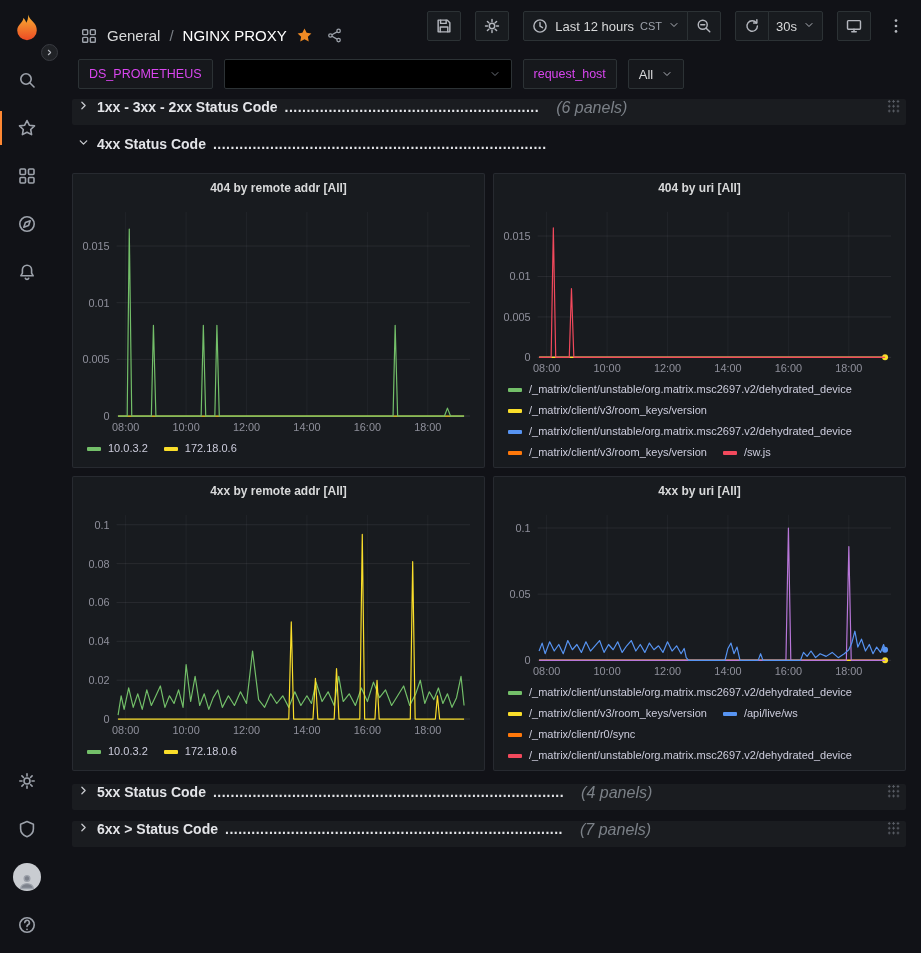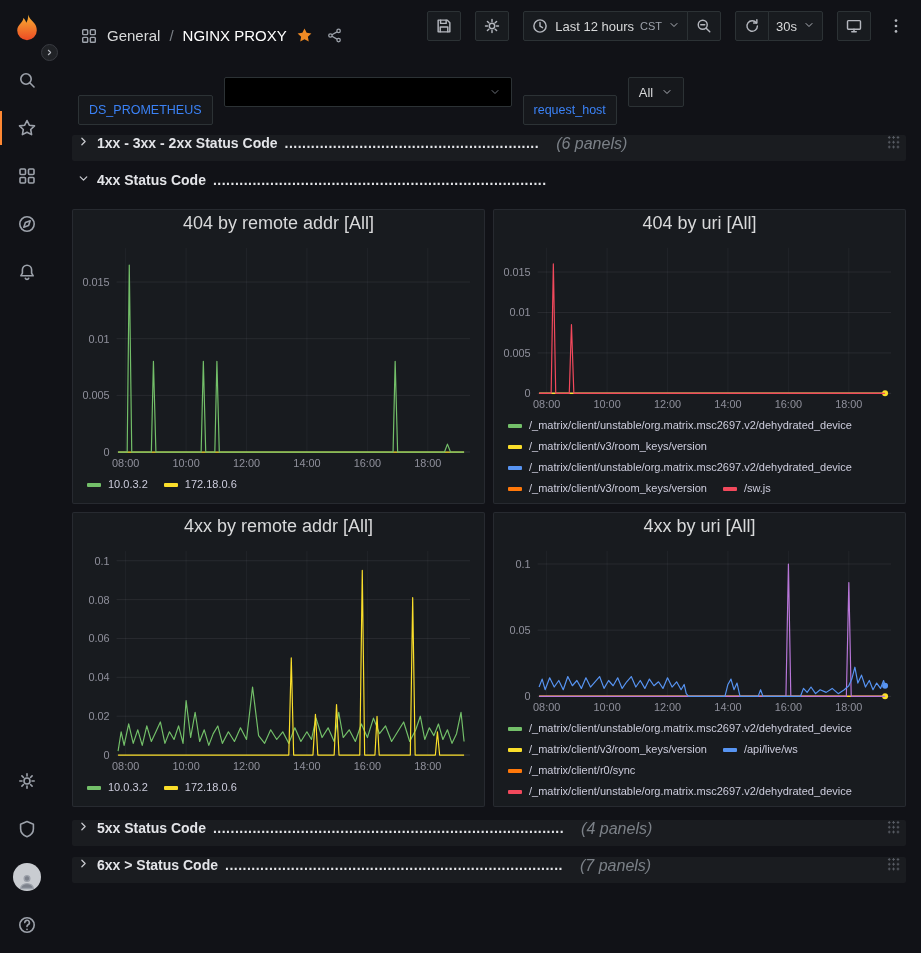--- a/index.html
+++ b/index.html
@@ -30,38 +30,38 @@
   .tb-btn{height:30px;min-width:30px;box-sizing:border-box;display:flex;align-items:center;justify-content:center;gap:6px;background:#181b1f;border:1px solid #2c3235;border-radius:2px;color:#b4b7be;padding:0 7px;font-size:13px;cursor:pointer;white-space:nowrap;}
   .tb-group .tb-btn:not(:first-child){margin-left:-1px;border-top-left-radius:0;border-bottom-left-radius:0;}
   .tb-group .tb-btn:not(:last-child){border-top-right-radius:0;border-bottom-right-radius:0;}
   .tb-time-text{color:#d8d9da;}
   .tb-tz{font-size:11px;color:#9da2ab;}
   .tb-caret svg{width:12px;height:12px;}
   .tb-plain{border:none;background:transparent;min-width:22px;padding:0 2px;}
   
   .submenu{flex:none;display:flex;align-items:center;gap:11px;padding:7px 14px 8px 24px;}
   .var-box{height:30px;box-sizing:border-box;display:flex;align-items:center;gap:8px;padding:0 10px;background:#16181c;border:1px solid #2c3235;border-radius:2px;font-size:12.5px;cursor:pointer;}
-  .var-box.blue{color:#3b82f6;margin-top:36px;}
+  .var-box.blue{color:#d946ef;}
   .var-box.black{background:#000;width:288px;justify-content:flex-end;color:#70757e;}
   .var-box.black svg,.var-box .caret svg{width:12px;height:12px;fill:none;stroke:currentColor;stroke-width:1.6;stroke-linecap:round;}
   .var-box .caret{display:flex;color:#b4b7be;}
   .var-value{color:#d8d9da;font-size:13px;}
   
   .scroll{flex:1;padding:2px 15px 0 18px;overflow:hidden;}
   .row-header{height:26px;display:flex;align-items:flex-start;gap:7px;margin-bottom:11px;padding:0 6px 0 5px;cursor:pointer;}
   .row-header.collapsed{background:#1a1c20;border-radius:2px;}
   .row-chevron{display:flex;color:#c7c9ce;}
   .row-chevron svg{width:13px;height:13px;fill:none;stroke:currentColor;stroke-width:2;stroke-linecap:round;stroke-linejoin:round;}
   .row-title{font-weight:700;font-size:14px;color:#e3e4e8;white-space:nowrap;}
   .row-dots{font-weight:700;font-size:14px;color:#e3e4e8;letter-spacing:.5px;white-space:nowrap;overflow:hidden;}
   .row-count{font-style:italic;color:#7b8087;font-size:16px;margin-left:10px;white-space:nowrap;}
   .row-drag{margin-left:auto;width:13px;height:14px;background-image:radial-gradient(circle,#5a5e66 1.1px,transparent 1.3px);background-size:4.4px 4.8px;cursor:grab;flex:none;}
   .panels-grid{display:grid;grid-template-columns:1fr 1fr;gap:8px;margin-bottom:13px;}
   .panel{height:295px;box-sizing:border-box;background:#181b1f;border:1px solid rgba(204,204,220,.09);border-radius:2px;display:flex;flex-direction:column;min-width:0;overflow:hidden;}
-  .panel-title{height:27px;flex:none;display:flex;align-items:center;justify-content:center;font-size:18px;font-weight:400;color:#d8d9da;cursor:pointer;}
+  .panel-title{height:27px;flex:none;display:flex;align-items:center;justify-content:center;font-size:12px;font-weight:700;color:#d8d9da;cursor:pointer;}
   .chart{flex:1;min-height:0;padding:0 2px;cursor:crosshair;}
   .chart svg{display:block;width:100%;height:100%;}
   .legend{flex:none;display:flex;flex-wrap:wrap;column-gap:16px;row-gap:0;align-content:flex-start;padding:1px 8px 4px 14px;overflow:hidden;}
   .legend.single{height:25px;}
   .legend.multi{height:84px;}
   .legend-item{display:flex;align-items:center;gap:7px;font-size:11px;line-height:21px;color:#ccccdc;cursor:pointer;white-space:nowrap;max-width:100%;}
   .legend-marker{width:14px;height:4px;border-radius:1px;flex:none;}
   .legend-label{overflow:hidden;}
   
   .expand-btn{position:absolute;left:41px;top:44px;width:17px;height:17px;box-sizing:border-box;border-radius:50%;background:#202226;border:1px solid #393b41;color:#b4b7be;display:flex;align-items:center;justify-content:center;z-index:6;cursor:pointer;}

